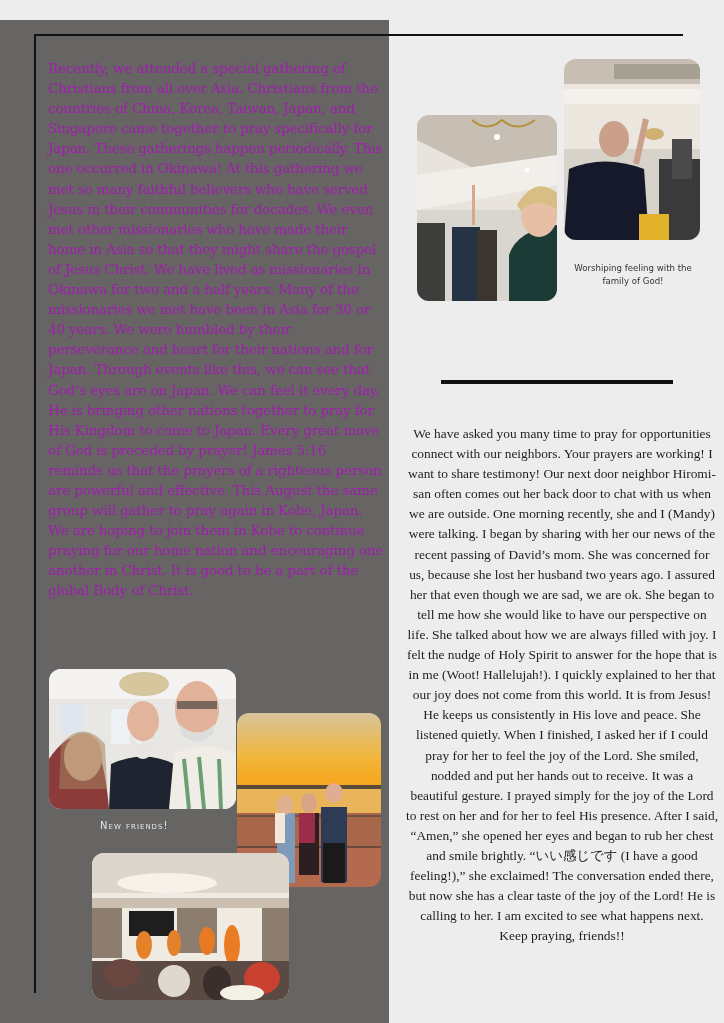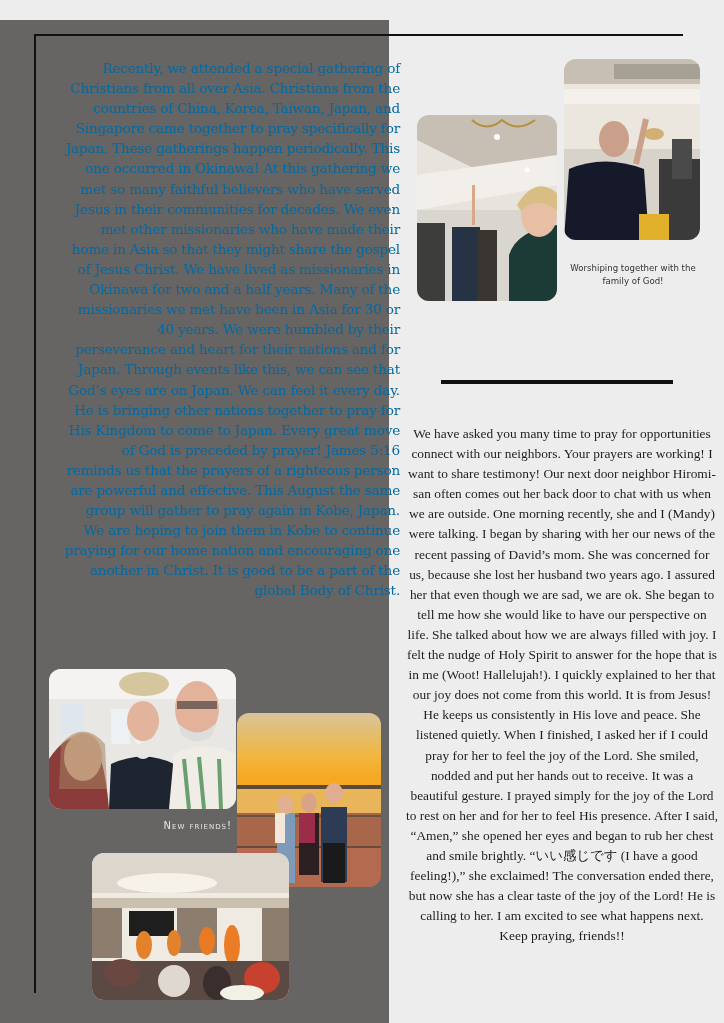--- a/index.html
+++ b/index.html
@@ -14,33 +14,33 @@
     }
     .hline-top {
       position: absolute; left: 35px; top: 34px; width: 648px; height: 2px;
       background: #111;
     }
     .vline-left {
       position: absolute; left: 34px; top: 34px; width: 2px; height: 959px;
       background: #111;
     }
     .left-text {
-      position: absolute; left: 64px; top: 58px; width: 336px;
-      color: #0369a1; text-align: right;
+      position: absolute; left: 48px; top: 58px; width: 336px;
+      color: #a21caf; text-align: left;
       font-family: "DejaVu Serif", serif;
       font-size: 13.6px; line-height: 20.1px; letter-spacing: -0.2px;
       margin: 0;
     }
     .photo {
       position: absolute; border-radius: 12px; overflow: hidden;
     }
     .photo svg { display: block; width: 100%; height: 100%; }
     .caption-new {
       position: absolute; left: 100px; top: 820px; width: 132px;
-      text-align: right; color: #e6e6e6;
+      text-align: left; color: #e6e6e6;
       font-family: "DejaVu Sans", sans-serif; font-size: 10px;
       font-variant: small-caps; letter-spacing: 1px;
     }
     .caption-worship {
       position: absolute; left: 566px; top: 262px; width: 134px;
       text-align: center; color: #333;
       font-family: "DejaVu Sans", sans-serif; font-size: 8.6px; line-height: 13px;
     }
     .divider-right {
       position: absolute; left: 441px; top: 380px; width: 232px; height: 4px;
@@ -166,17 +166,17 @@
     <rect x="0" y="90" width="136" height="91" fill="#d7d2ca"></rect>
     <rect x="95" y="100" width="41" height="81" fill="#3a3a3a"></rect>
     <rect x="108" y="80" width="20" height="40" fill="#4a4a4a"></rect>
     <path d="M0 181 L5 110 Q40 95 80 110 L85 181 Z" fill="#15192a"></path>
     <ellipse cx="50" cy="80" rx="15" ry="18" fill="#caa08a"></ellipse>
     <path d="M72 105 L82 60" stroke="#caa08a" stroke-width="6"></path>
     <rect x="75" y="155" width="30" height="26" fill="#e2b12c"></rect>
   </svg>
 </div>
 
-<div class="caption-worship">Worshiping together with the family of God!</div>
+<div class="caption-worship">Worshiping feeling with the family of God!</div>
 
 <div class="divider-right"></div>
 
 <p class="right-text"><span>We have asked you many time to pray for opportunities connect with our neighbors. Your prayers are working! I want to share testimony! Our next door neighbor Hiromi-san often comes out her back door to chat with us when we are outside. One morning recently, she and I (Mandy) were talking. I began by sharing with her our news of the recent passing of David’s mom. She was concerned for us, because she lost her husband two years ago. I assured her that even though we are sad, we are ok. She began to tell me how she would like to have our perspective on life. She talked about how we are always filled with joy. I felt the nudge of Holy Spirit to answer for the hope that is in me (Woot! Hallelujah!). I quickly explained to her that our joy does not come from this world. It is from Jesus! He keeps us consistently in His love and peace. She listened quietly. When I finished, I asked her if I could pray for her to feel the joy of the Lord. She smiled, nodded and put her hands out to receive. It was a beautiful gesture. I prayed simply for the joy of the Lord to rest on her and for her to feel His presence. After I said, “Amen,” she opened her eyes and began to rub her chest and smile brightly. “</span><b>いい感じです</b><span> (I have a good feeling!),” she exclaimed! The conversation ended there, but now she has a clear taste of the joy of the Lord! He is calling to her. I am excited to see what happens next. Keep praying, friends!!</span></p>
 
 </body></html>

